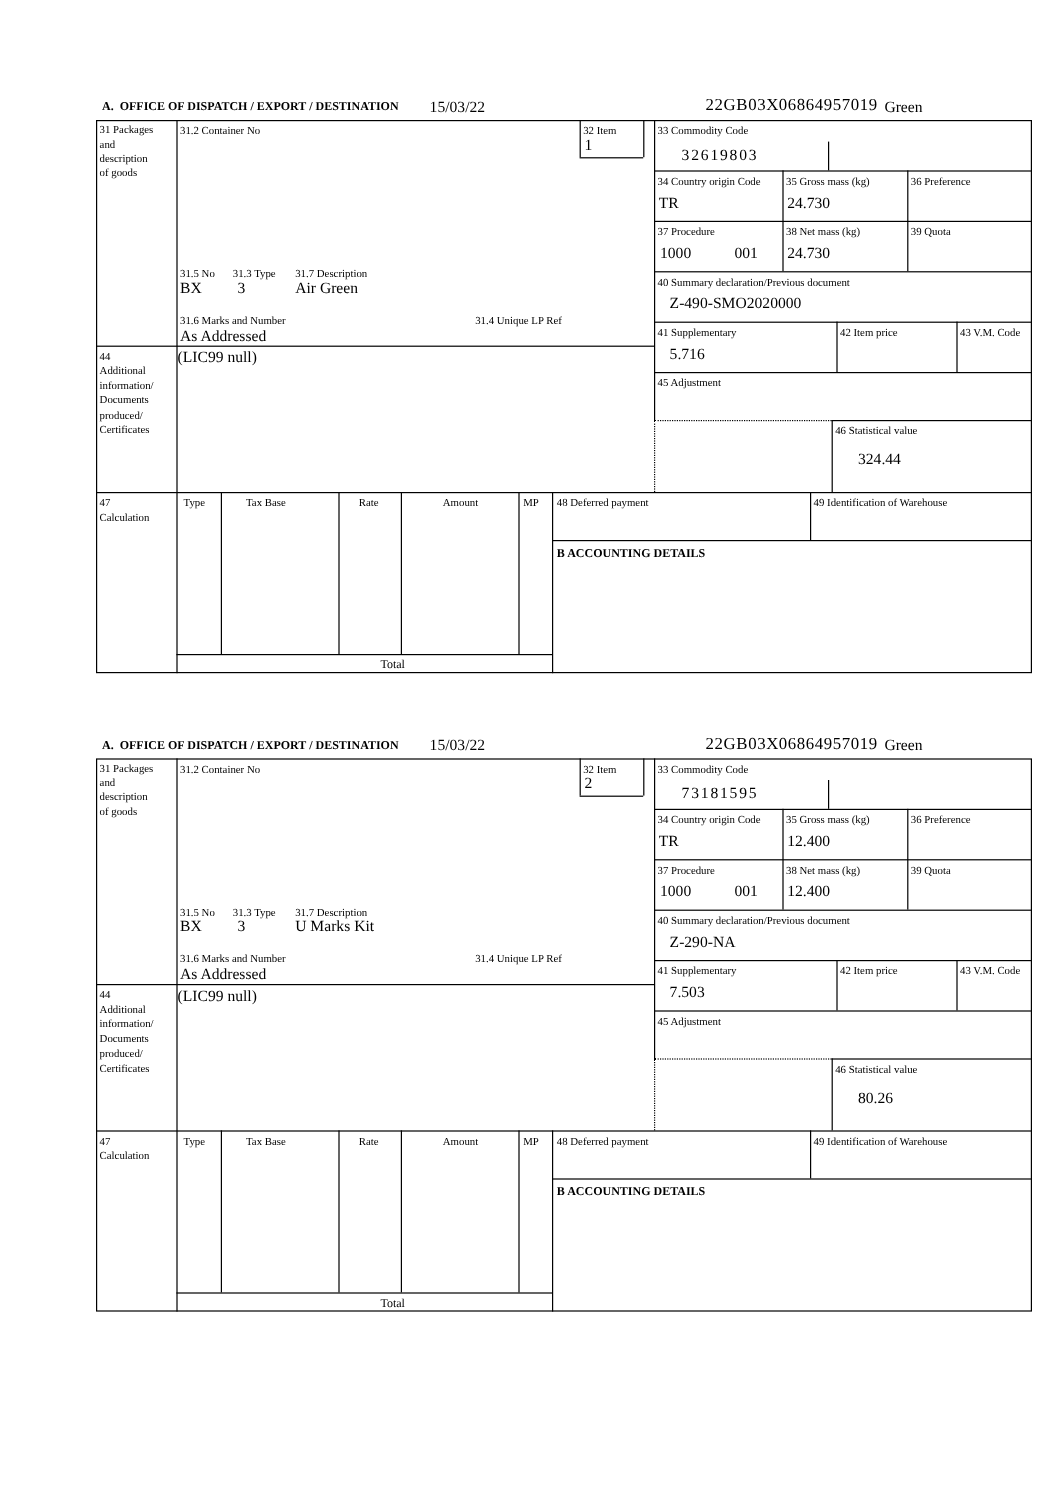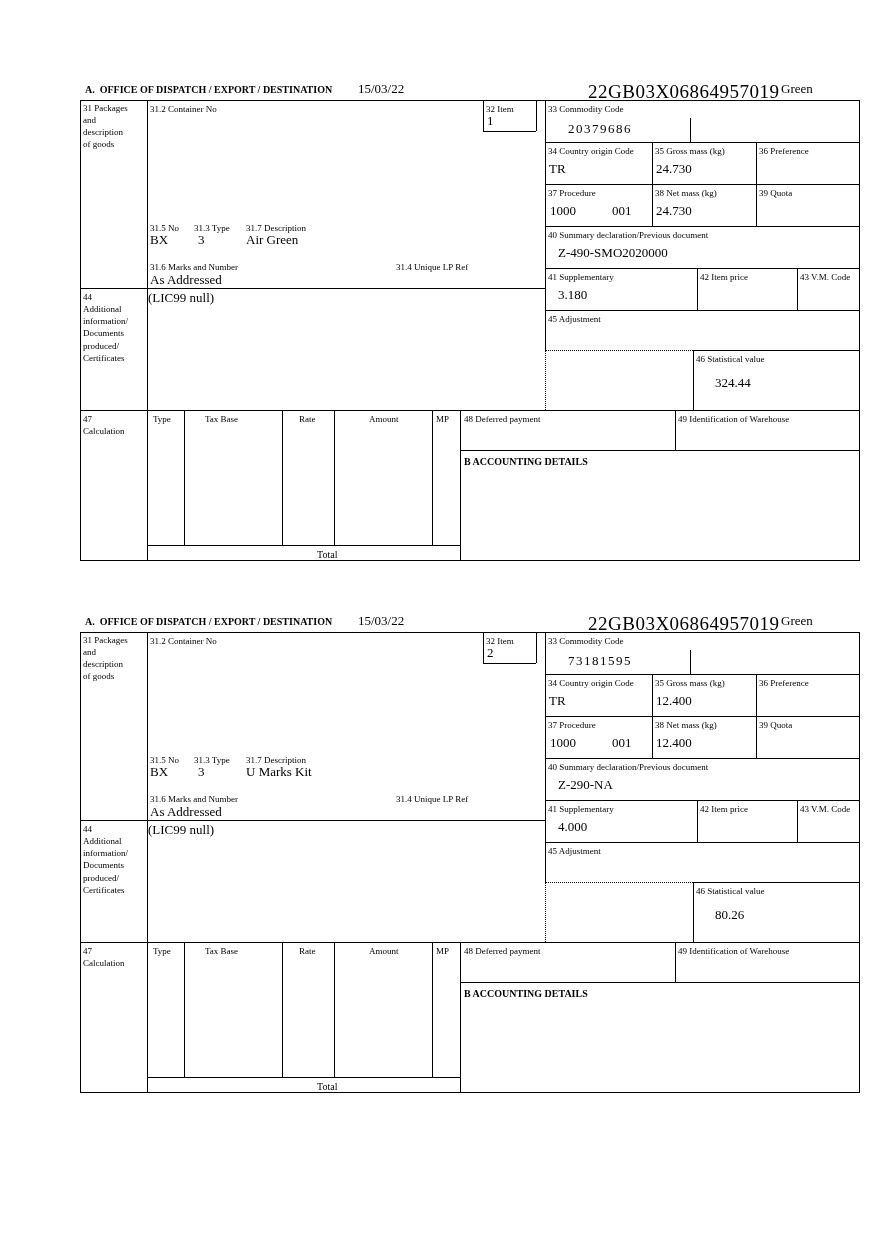--- a/index.html
+++ b/index.html
@@ -2,22 +2,22 @@
 <html><head>
 <meta charset="utf-8">
 <style>
   * { margin:0; padding:0; box-sizing:border-box; }
   html,body { width:882px; height:1250px; background:#ffffff; }
   body { position:relative; overflow:hidden; font-family:"Liberation Serif", serif; color:#000; }
   .section { position:absolute; left:80px; width:782px; height:485px; }
   .sec-header { position:absolute; top:0; left:0; width:780px; height:22px;text-decoration:underline; }
   .hdr-label { position:absolute; left:5px; top:6px; font-size:10px; font-weight:bold; white-space:pre; }
   .hdr-date { position:absolute; left:278px; top:3px; font-size:13px; }
-  .hdr-ref { position:absolute; left:508px; top:3px; font-size:19px; letter-spacing:0.5px; }
-  .hdr-status { position:absolute; left:657px; top:3px; font-size:13px;margin-left:44px; }
+  .hdr-ref { position:absolute; left:508px; top:3px; font-size:14px; letter-spacing:0.5px; }
+  .hdr-status { position:absolute; left:657px; top:3px; font-size:13px; }
   .box { position:absolute; top:22px; left:0; width:780px; height:461px; }
   .outer { position:absolute; left:0; top:0; width:780px; height:461px; border:1px solid #000; }
   .hl { position:absolute; height:0; border-top:1px solid #000; }
   .vl { position:absolute; width:0; border-left:1px solid #000; }
   .hl.dotted { border-top-style:dotted; }
   .vl.dotted { border-left-style:dotted; }
   .lbl { position:absolute; font-size:9px; line-height:1.35; white-space:pre-line; }
   .val { position:absolute; font-size:13px; white-space:pre; }
   .sp { letter-spacing:1.5px; }
   .b { font-weight:bold; font-size:10px; }
@@ -104,28 +104,28 @@
       <div class="lbl b" style="left:384px;top:355px">B ACCOUNTING DETAILS</div>
 
       <div class="lbl" style="left:73px;top:313px">Type</div>
       <div class="lbl" style="left:125px;top:313px">Tax Base</div>
       <div class="lbl" style="left:219px;top:313px">Rate</div>
       <div class="lbl" style="left:289px;top:313px">Amount</div>
       <div class="lbl" style="left:356px;top:313px">MP</div>
       <div class="lbl" style="left:237px;top:448px;font-size:10px">Total</div>
 
       <div class="val" style="left:407px;top:13px">1</div>
-      <div class="val sp" style="left:488px;top:21px">20379686</div>
+      <div class="val sp" style="left:488px;top:21px">32619803</div>
       <div class="val" style="left:469px;top:61px">TR</div>
       <div class="val" style="left:576px;top:61px">24.730</div>
       <div class="val" style="left:470px;top:103px">1000</div>
       <div class="val" style="left:532px;top:103px">001</div>
       <div class="val" style="left:576px;top:103px">24.730</div>
       <div class="val" style="left:478px;top:145px">Z-490-SMO2020000</div>
-      <div class="val" style="left:478px;top:187px">3.180</div>
+      <div class="val" style="left:478px;top:187px">5.716</div>
       <div class="val" style="left:70px;top:132px">BX</div>
       <div class="val" style="left:118px;top:132px">3</div>
       <div class="val" style="left:166px;top:132px">Air Green</div>
       <div class="val" style="left:70px;top:172px">As Addressed</div>
       <div class="val" style="left:68px;top:190px">(LIC99 null)</div>
       <div class="val" style="left:635px;top:275px">324.44</div>
     </div>
   </div>
 
   <div class="section" style="top: 610px;">
@@ -213,21 +213,21 @@
       <div class="lbl" style="left:237px;top:448px;font-size:10px">Total</div>
 
       <div class="val" style="left:407px;top:13px">2</div>
       <div class="val sp" style="left:488px;top:21px">73181595</div>
       <div class="val" style="left:469px;top:61px">TR</div>
       <div class="val" style="left:576px;top:61px">12.400</div>
       <div class="val" style="left:470px;top:103px">1000</div>
       <div class="val" style="left:532px;top:103px">001</div>
       <div class="val" style="left:576px;top:103px">12.400</div>
       <div class="val" style="left:478px;top:145px">Z-290-NA</div>
-      <div class="val" style="left:478px;top:187px">4.000</div>
+      <div class="val" style="left:478px;top:187px">7.503</div>
       <div class="val" style="left:70px;top:132px">BX</div>
       <div class="val" style="left:118px;top:132px">3</div>
       <div class="val" style="left:166px;top:132px">U Marks Kit</div>
       <div class="val" style="left:70px;top:172px">As Addressed</div>
       <div class="val" style="left:68px;top:190px">(LIC99 null)</div>
       <div class="val" style="left:635px;top:275px">80.26</div>
     </div>
   </div>
 </div>
 

